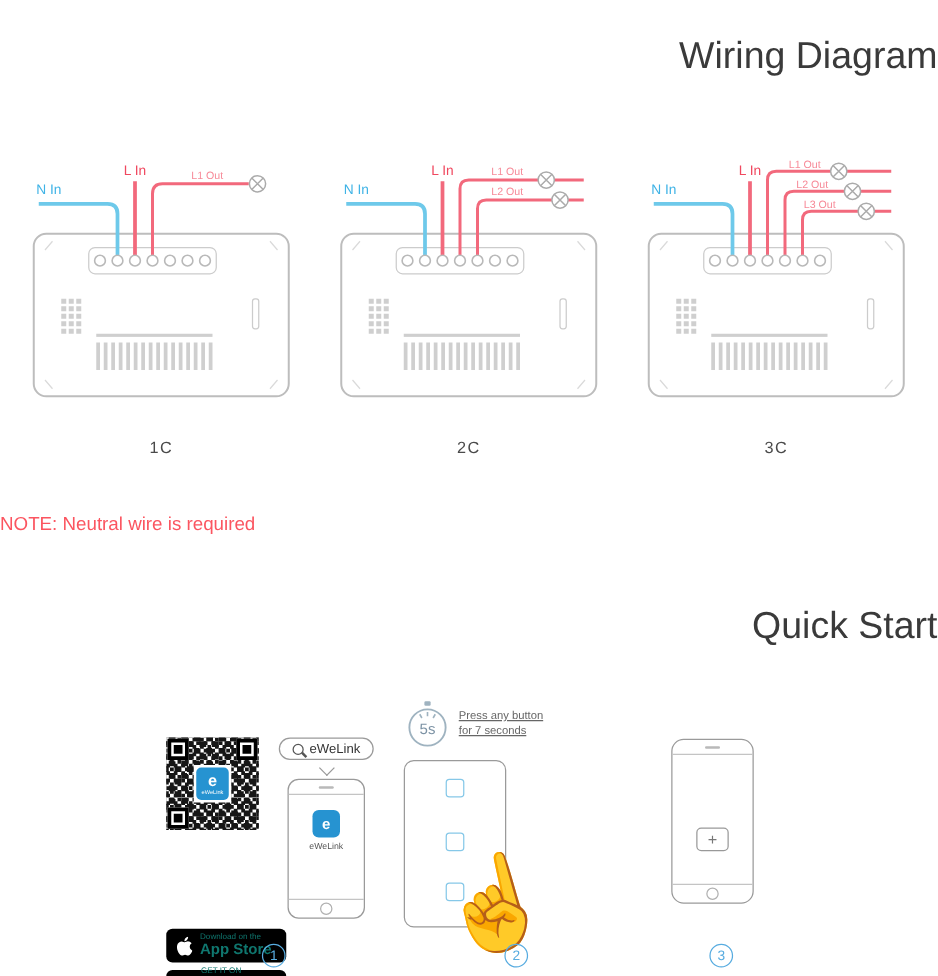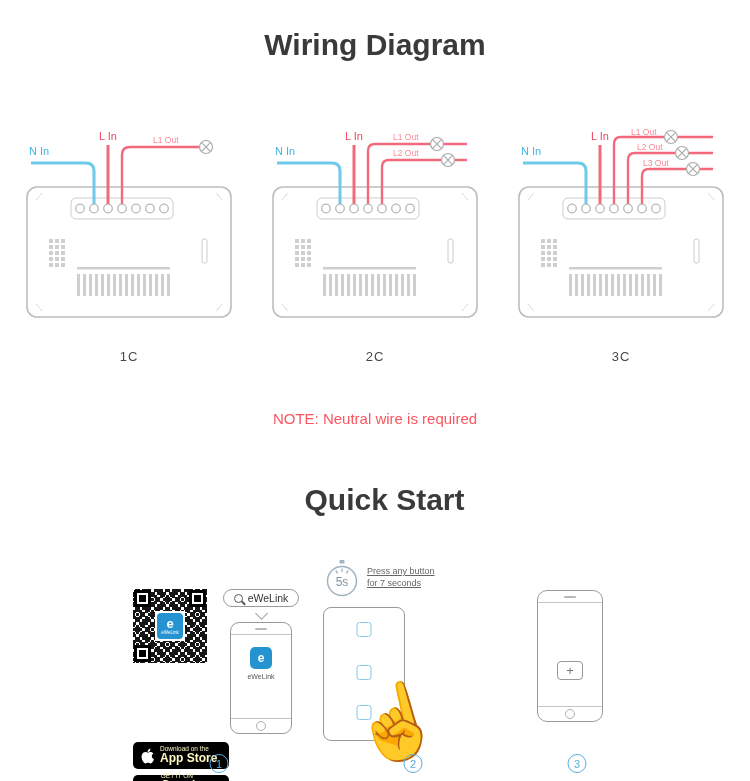--- a/index.html
+++ b/index.html
@@ -1,29 +1,29 @@
 <!DOCTYPE html>
 <html><head>
 <meta charset="utf-8">
 <style>
   html,body { margin:0; padding:0; }
   body {
     width:750px; height:781px; background:#ffffff;
     font-family:"Liberation Sans", sans-serif; overflow:hidden;
   }
-  .title { text-align:center; font-size:30px; font-weight:bold; color:#3a3a3a; margin:0; }
+  .title { text-align:right; font-size:30px; font-weight:normal; color:#3a3a3a; margin:0; }
   #wiring-title { padding-top:28px; }
   #qs-title { margin-top:56px;padding-left:19px; }
 
   
   .diagrams { display:flex; justify-content:center; align-items:flex-start; gap:26px; margin-top:65px; }
   .diagram { margin:0; text-align:center; }
   .diagram figcaption { font-size:13px; color:#4a4a4a; margin-top:20px; letter-spacing:1px; }
 
-  .note { text-align:center; color:#fb5560; font-size:15px; margin-top:46px; }
+  .note { text-align:left; color:#fb5560; font-size:15px; margin-top:46px; }
 
   
   .steps { display:flex; justify-content:center; align-items:flex-start; margin-top:42px; }
   .stepcol { position:relative; height:214px; }
   .col1 { width:172px; }
   .col2 { width:180px; margin-left:18px; }
   .col3 { width:80px; margin-left:34px; }
   .stepnum {
     position:absolute; bottom:0; left:50%; transform:translateX(-50%);
     width:17px; height:17px; border:1.5px solid #58ace0; border-radius:50%;
@@ -76,21 +76,21 @@
     font-size:12px; display:flex; align-items:center; justify-content:center; margin-top:12px;
   }
   .app-name { font-size:7px; color:#555; margin-top:4px; }
   .plus-btn {
     width:24px; height:17px; border:1.5px solid #999; border-radius:4px; color:#777;
     font-size:13px; display:flex; align-items:center; justify-content:center; margin-top:58px;
   }
 
   .badges { display:flex; flex-direction:column; gap:6px; margin-top:8px; }
   .badge {
-    width:96px; height:27px; background:#000; border-radius:5px; color:#fef9c3;
+    width:96px; height:27px; background:#000; border-radius:5px; color:#0f766e;
     display:flex; align-items:center; gap:6px; padding-left:8px; box-sizing:border-box;
   }
   .badge-txt { display:flex; flex-direction:column; line-height:1.1; }
   .badge-small { font-size:6.5px; }
   .badge-big { font-size:12px; font-weight:bold; }
 
   
   .timer-row { display:flex; align-items:flex-start; }
   .press-text { font-size:9px; color:#666; line-height:1.35; margin:6px 0 0 6px;text-decoration:underline; }
   .panel-wrap { position:relative; width:82px; height:134px; margin-top:8px; }

